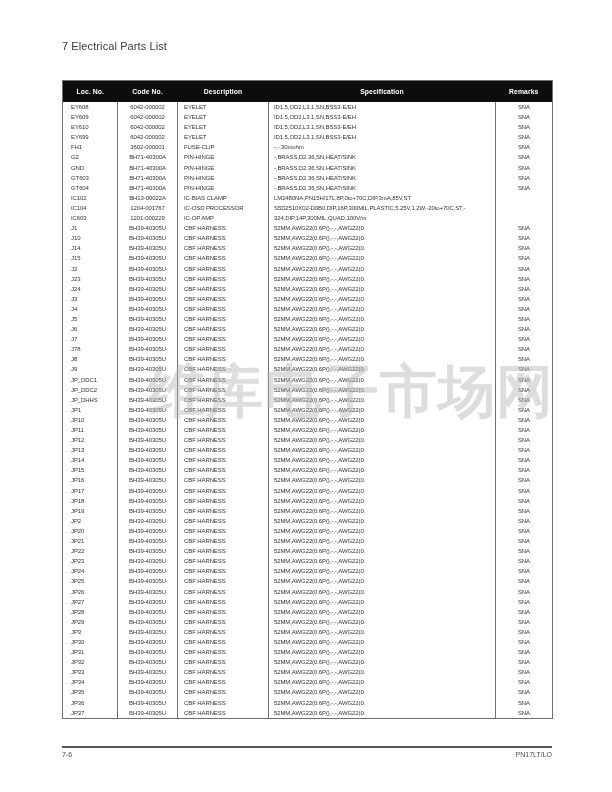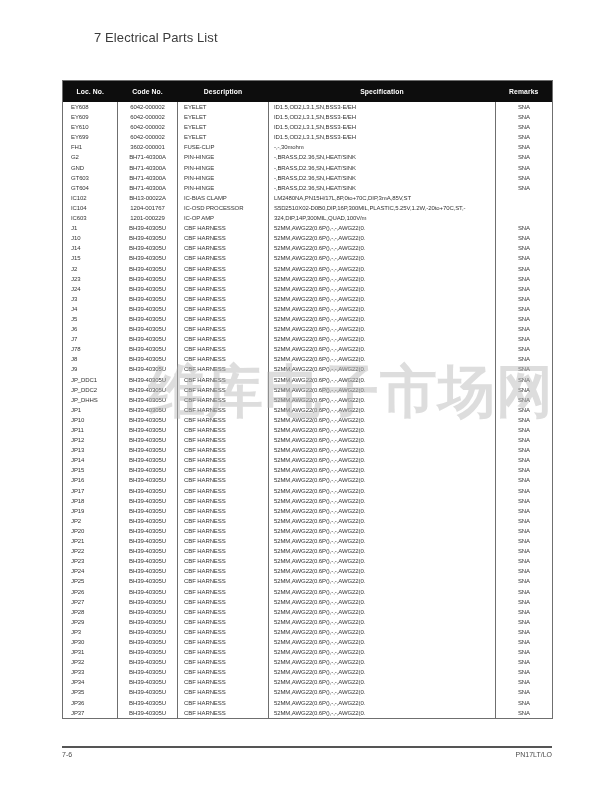--- a/index.html
+++ b/index.html
@@ -1,22 +1,22 @@
 <!DOCTYPE html>
 <html><head>
 <meta charset="utf-8">
 <style>
   html,body { margin:0; padding:0; background:#ffffff; }
   .page {
     position:relative; width:612px; height:792px; background:#ffffff;
     font-family:"Liberation Sans", sans-serif; overflow:hidden;
   }
   .doc-title {
-    position:absolute; left:62px; top:30px;
-    font-size:13px; color:#3c3c3c; letter-spacing:0.1px;margin-left:32px;
+    position:absolute; left:62px; top:40px;
+    font-size:11px; color:#3c3c3c; letter-spacing:0.1px;
   }
   table.parts {
     position:absolute; left:62px; top:80px; width:490px;
     border-collapse:collapse; table-layout:fixed;
     border:1px solid #6f6f6f;
   }
   table.parts thead th {
     background:#0d0d0d; color:#ffffff;
     font-size:6.8px; font-weight:bold; letter-spacing:0.1px;
     height:21px; text-align:center; padding:0; border:0;

